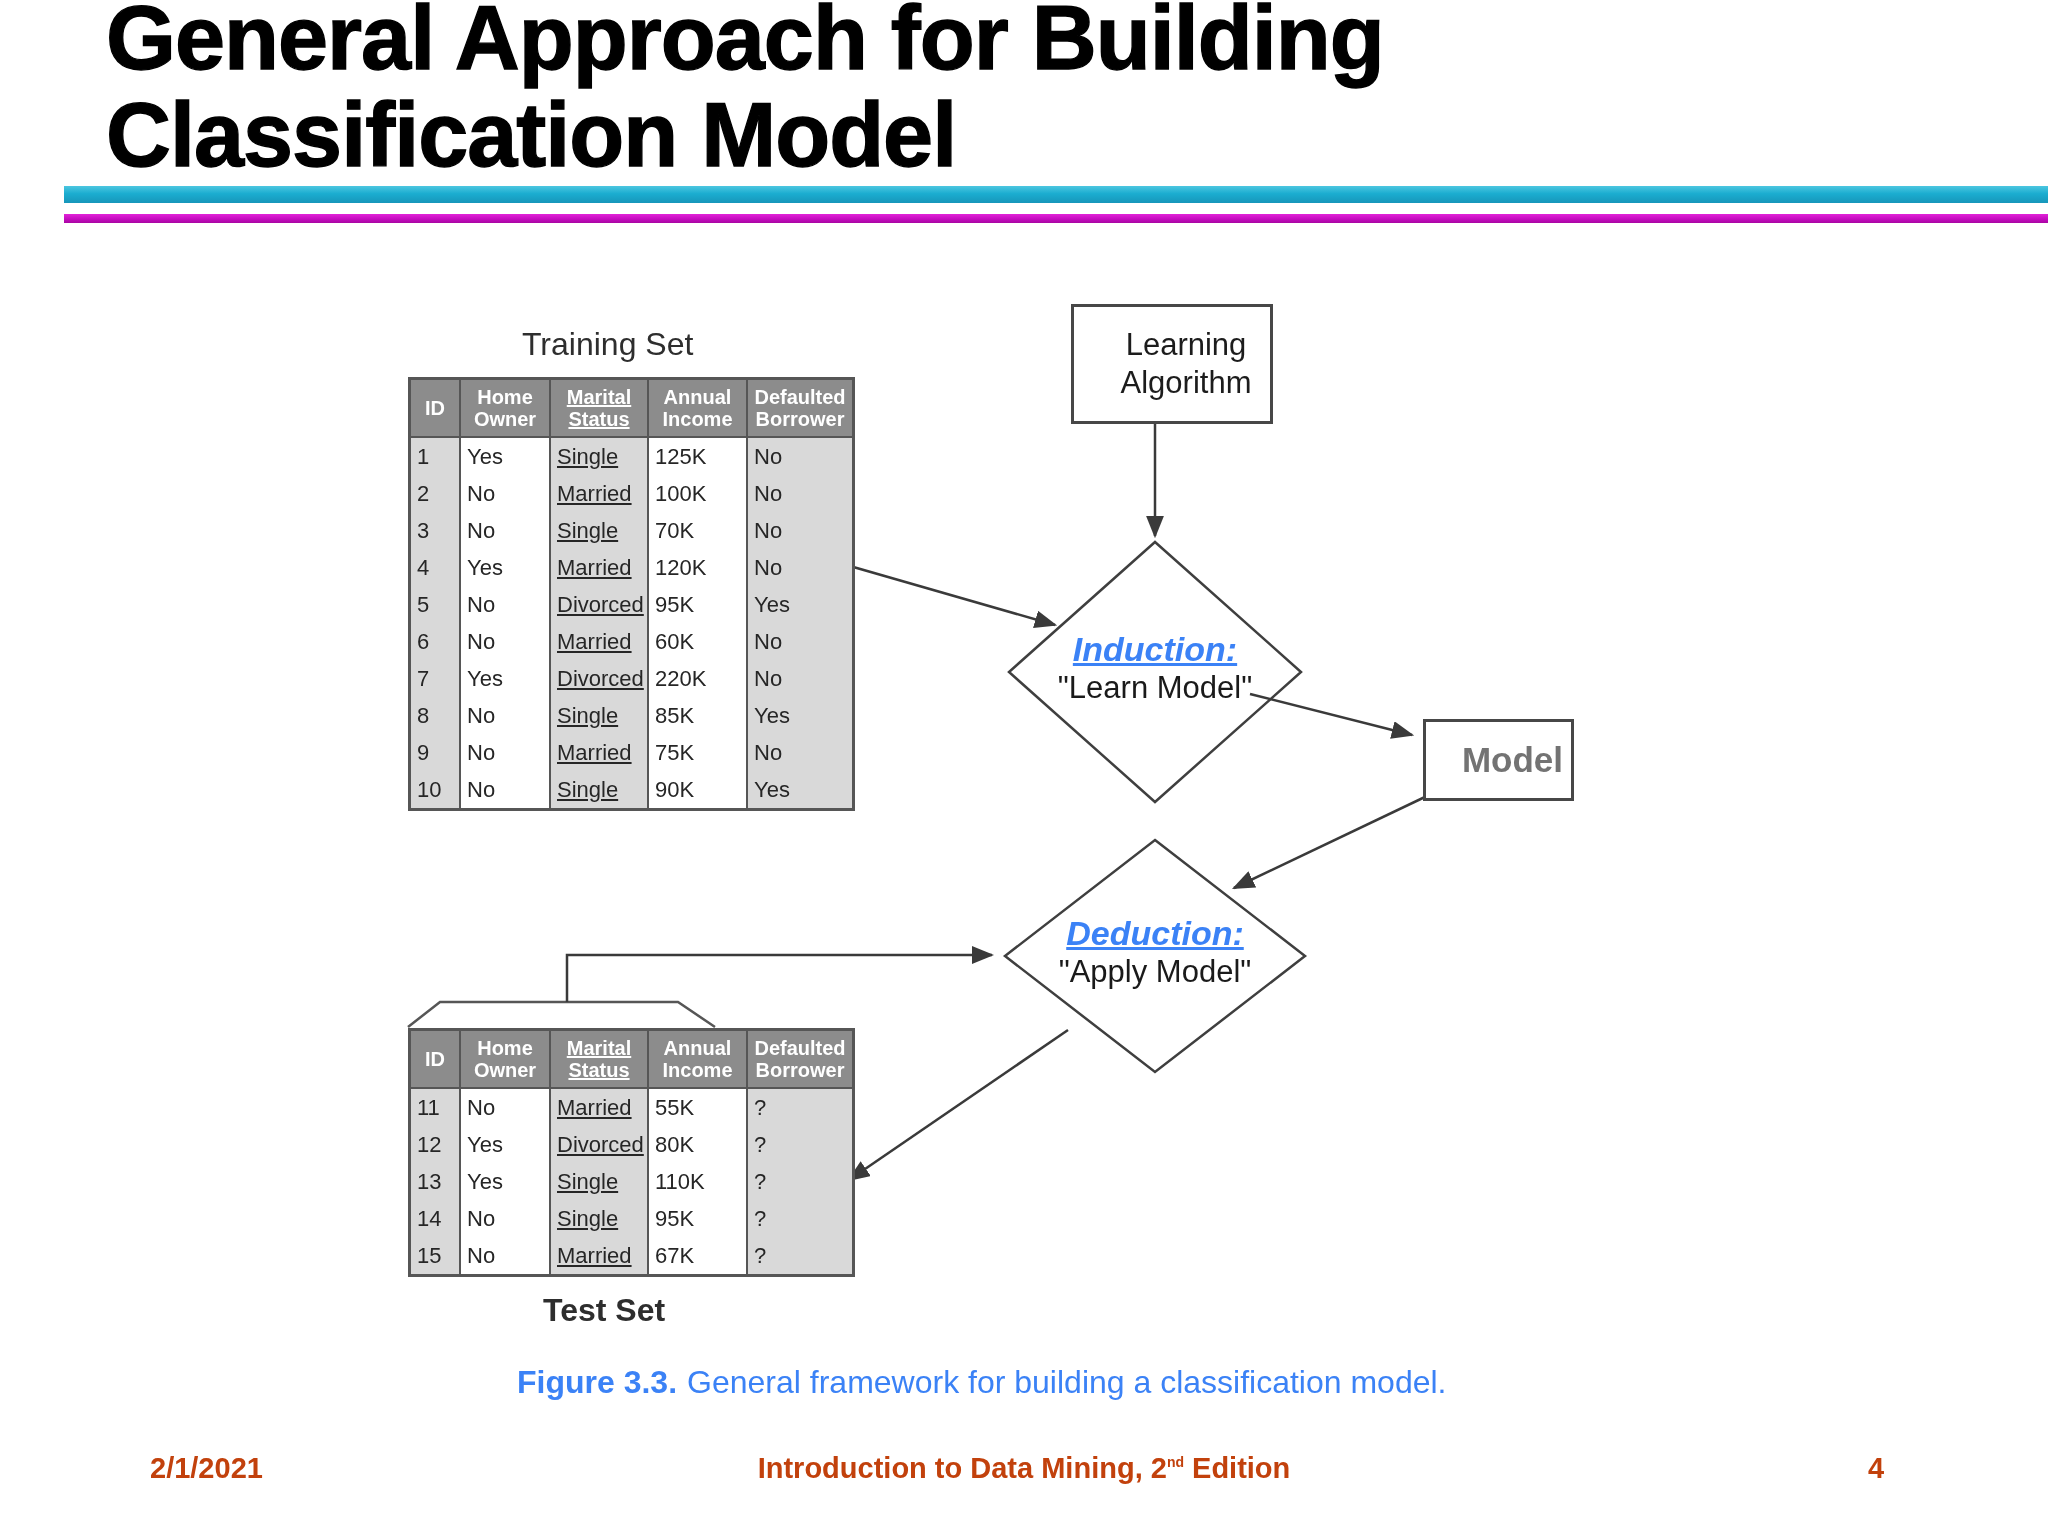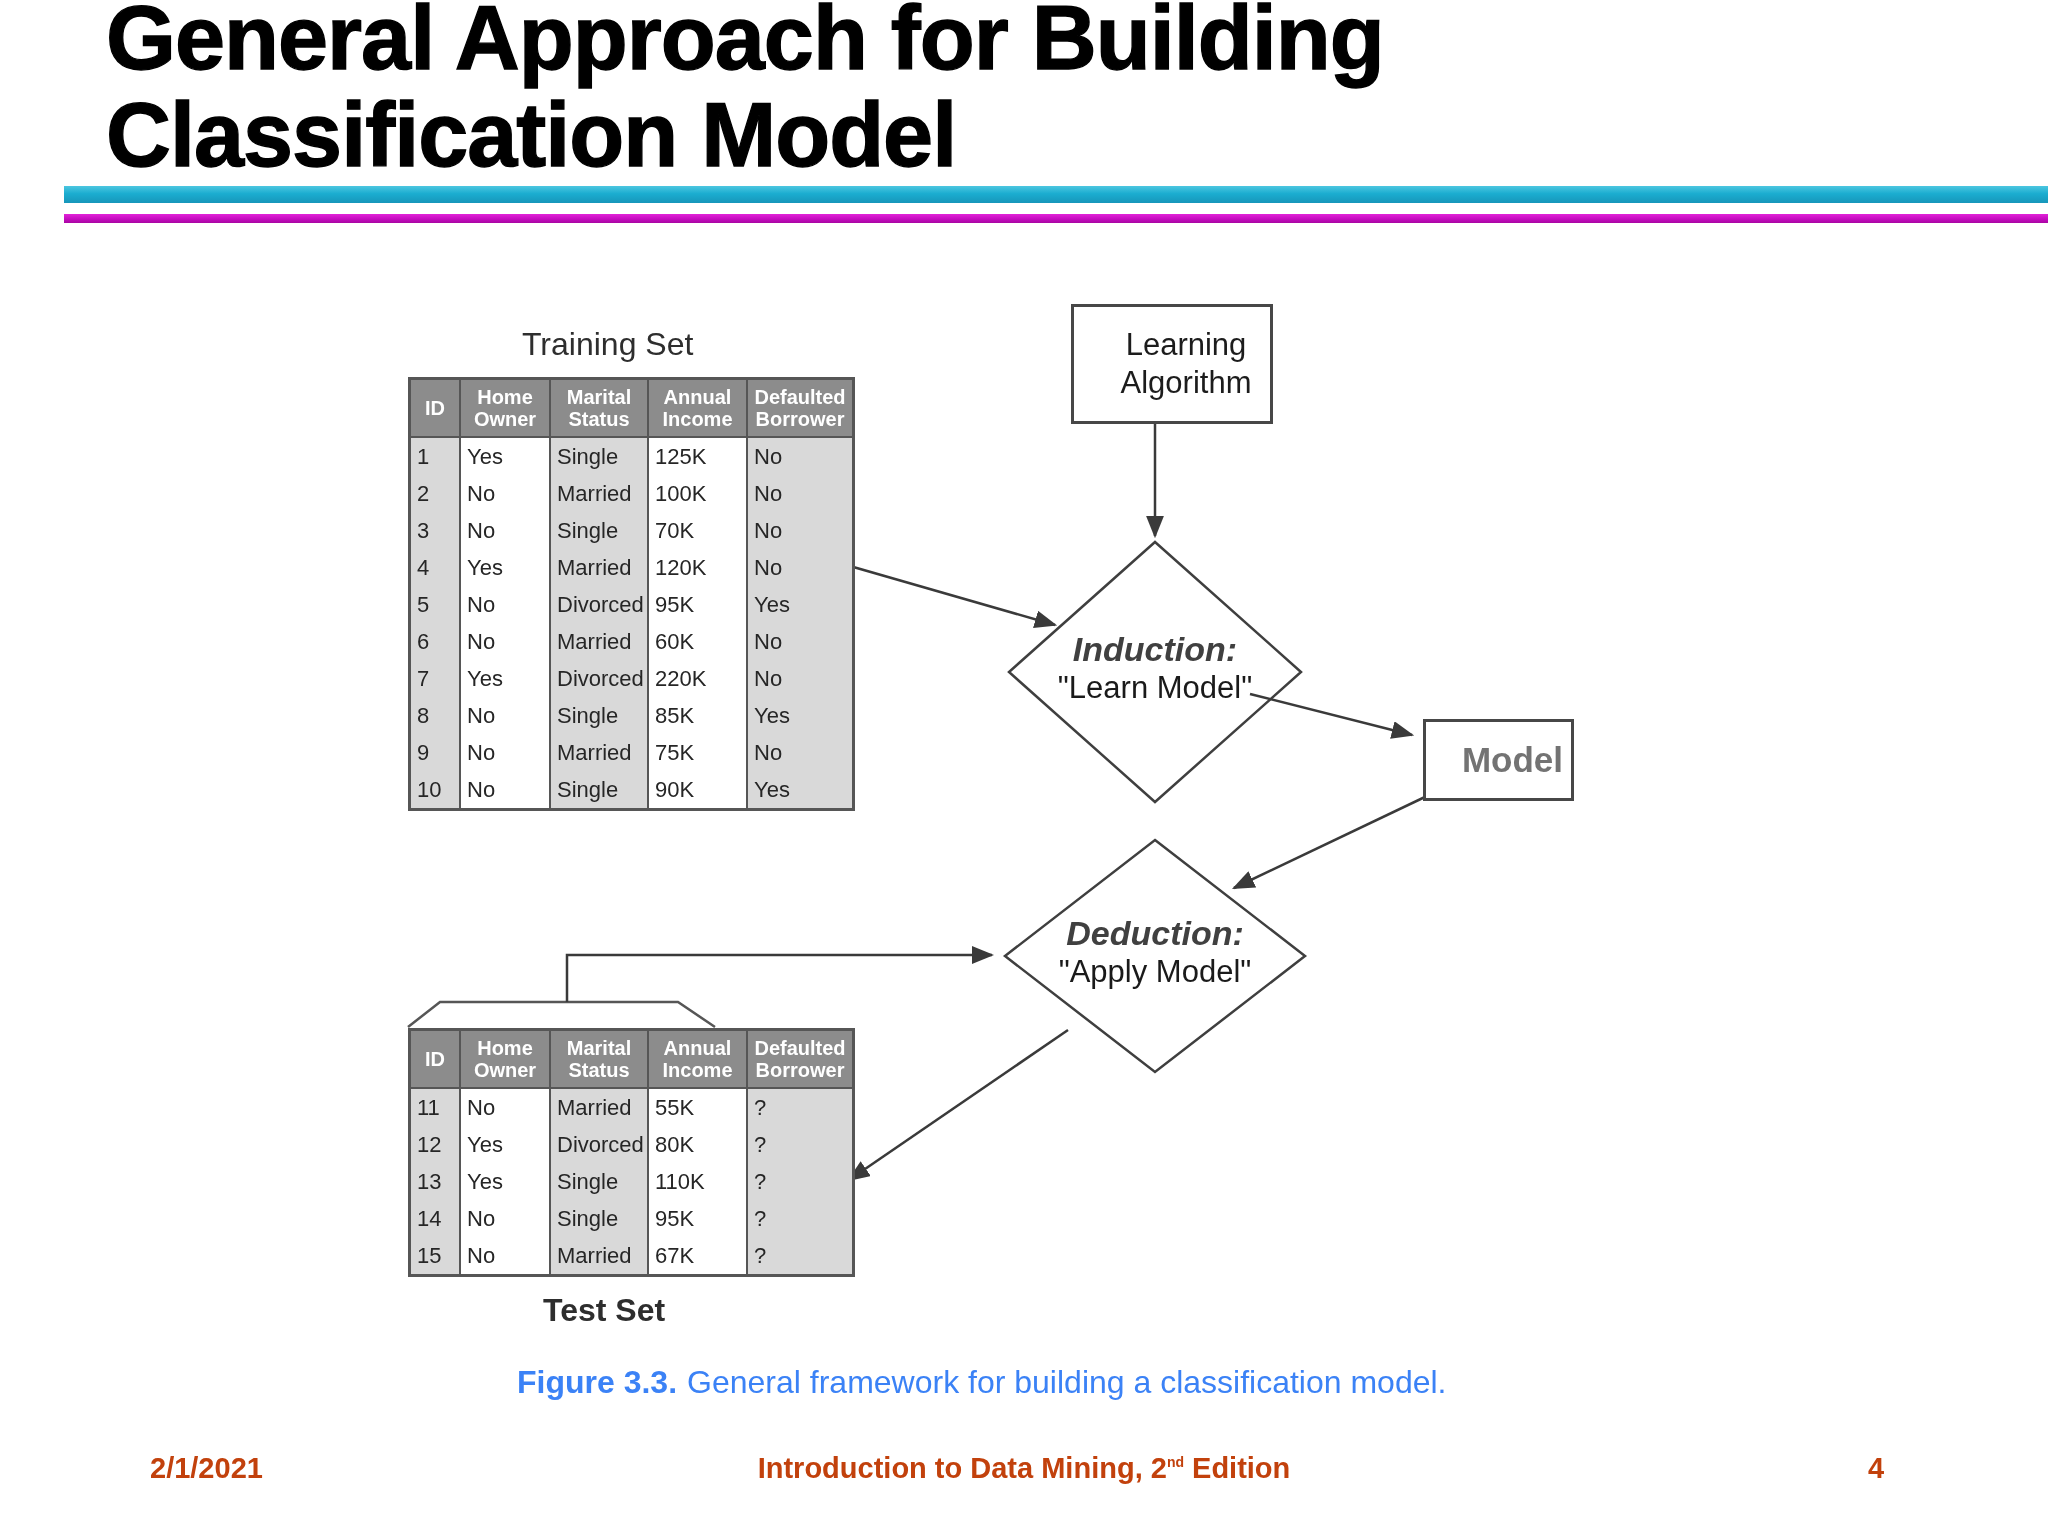--- a/index.html
+++ b/index.html
@@ -36,37 +36,37 @@
     border-bottom:2px solid #565656;padding:0 2px;height:56px;overflow:hidden;
   }
   .dtable td{
     font-size:22px;color:#262626;text-align:left;vertical-align:middle;
     padding:0 0 0 6px;height:37px;border-left:2px solid #565656;background:#fff;overflow:hidden;
   }
   .dtable th:first-child,.dtable td:first-child{border-left:none;}
   .dtable td:nth-child(1),.dtable td:nth-child(3),.dtable td:nth-child(5){background:#d9d9d9;}
   .dtable th:nth-child(1),.dtable td:nth-child(1){width:42px;}
   .dtable th:nth-child(2),.dtable td:nth-child(2){width:82px;}
-  .dtable th:nth-child(3),.dtable td:nth-child(3){width:90px;}
+  .dtable th:nth-child(3),.dtable td:nth-child(3){width:90px;text-decoration:underline;}
   .dtable th:nth-child(4),.dtable td:nth-child(4){width:91px;}
   .dtable th:nth-child(5),.dtable td:nth-child(5){width:98px;}
   #train-table{left:408px;top:377px;}
   #test-table{left:408px;top:1028px;}
 
   
   .node-box{border:3px solid #474747;background:#fff;display:flex;align-items:center;
     justify-content:center;color:#1c1c1c;padding-left:28px;}
   #la-box{left:1071px;top:304px;width:168px;height:114px;flex-direction:column;
     font-size:31px;line-height:38px;}
   #model-box{left:1423px;top:719px;width:117px;height:76px;font-weight:bold;font-size:35px;color:#737373;}
 
   .diamond-label{text-align:center;}
   #induction-text{left:1009px;top:629px;width:292px;}
   #deduction-text{left:1005px;top:913px;width:300px;}
-  .diamond-title{font-size:34px;font-weight:bold;font-style:italic;color:#404040;line-height:40px;}
+  .diamond-title{font-size:34px;font-weight:bold;font-style:italic;color:#3b82f6;line-height:40px;text-decoration:underline;}
   .diamond-sub{font-size:31px;color:#1a1a1a;line-height:38px;}
 
   
   #caption{left:517px;top:1364px;width:1100px;font-size:32px;color:#3b82f6;}
   #caption .cap-label{font-weight:bold;margin-right:10px;}
 
   
   .footer{font-size:29px;font-weight:bold;color:#c2410c;}
   #f-date{left:150px;top:1452px;}
   #f-center{left:0;top:1452px;width:2048px;text-align:center;}

